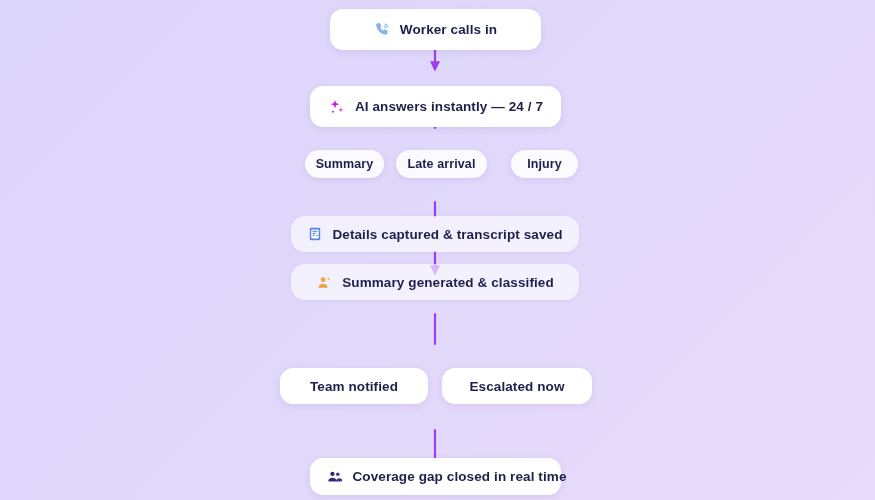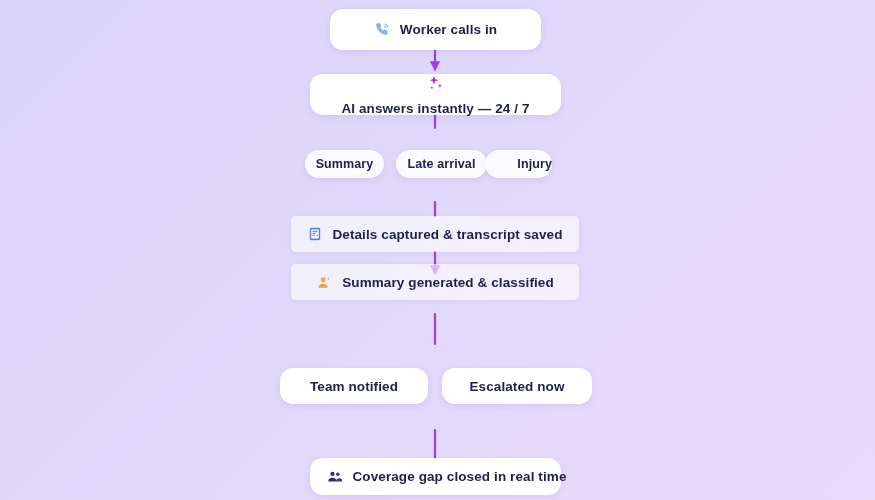--- a/index.html
+++ b/index.html
@@ -43,21 +43,21 @@
 
   
   .card {
     background: #ffffff;
     border-radius: 13px;
     box-shadow: 0 2px 7px rgba(84, 48, 140, 0.10);
   }
   
   .card-soft {
     background: rgba(255, 255, 255, 0.62);
-    border-radius: 5px;
+    border-radius: 14px;
     box-shadow: 0 1px 5px rgba(84, 48, 140, 0.06);
   }
   
   .pill {
     background: #fbfaff;
     border-radius: 999px;
     box-shadow: 0 2px 6px rgba(84, 48, 140, 0.09);
     font-size: 12.5px;
   }
 
@@ -123,38 +123,38 @@
   <div class="node card" style="left:330px; top:9px; width:211px; height:41px;">
     <span class="ico">
       <svg width="17" height="17" viewBox="0 0 24 24" aria-hidden="true">
         <path d="M5.2 3.8h3.1l1.6 3.9-2 1.3a12.4 12.4 0 0 0 5.4 5.4l1.3-2 3.9 1.6v3.1c0 .9-.8 1.6-1.7 1.5C9.7 18 5.3 13.6 3.7 5.5c-.1-.9.6-1.7 1.5-1.7z" fill="#8fb8f2" stroke="#6f9fe8" stroke-width="1.1" stroke-linejoin="round"></path>
         <path d="M15.4 4.3a5.6 5.6 0 0 1 4.1 4.1M14.7 7.4a3 3 0 0 1 2.1 2.1" fill="none" stroke="#7aaaf0" stroke-width="1.5" stroke-linecap="round"></path>
       </svg>
     </span>
     <span class="label">Worker calls in</span>
   </div>
 
-  <div class="node card" style="left:310px; top:74px; width:251px; height:41px;flex-direction:column;">
+  <div class="node card" style="left:310px; top:86px; width:251px; height:41px;">
     <span class="ico">
       <svg width="18" height="18" viewBox="0 0 24 24" aria-hidden="true">
         <path d="M9.3 2.6l1.5 4.2 4.2 1.5-4.2 1.5-1.5 4.2-1.5-4.2L3.6 8.3l4.2-1.5z" fill="#c61fe0"></path>
         <path d="M17.2 12.6l.85 2.35 2.35.85-2.35.85-.85 2.35-.85-2.35-2.35-.85 2.35-.85z" fill="#d23ae8"></path>
         <path d="M6.6 16.1l.6 1.6 1.6.6-1.6.6-.6 1.6-.6-1.6-1.6-.6 1.6-.6z" fill="#b31fd8"></path>
       </svg>
     </span>
     <span class="label">AI answers instantly — 24 / 7</span>
   </div>
 
   <div class="node pill" style="left:305px; top:150px; width:79px; height:28px;">
     <span class="label">Summary</span>
   </div>
   <div class="node pill" style="left:396px; top:150px; width:91px; height:28px;">
     <span class="label">Late arrival</span>
   </div>
-  <div class="node pill" style="left:485px; top:150px; width:67px; height:28px;justify-content:flex-end;">
+  <div class="node pill" style="left:511px; top:150px; width:67px; height:28px;">
     <span class="label">Injury</span>
   </div>
 
   <div class="node card-soft" style="left:291px; top:216px; width:288px; height:36px;">
     <span class="ico">
       <svg width="16" height="16" viewBox="0 0 24 24" aria-hidden="true">
         <rect x="4.2" y="2.8" width="15.6" height="18.4" rx="2" fill="#5b84de"></rect>
         <rect x="6.4" y="5.2" width="11.2" height="13.6" rx="1.2" fill="#ffffff"></rect>
         <rect x="8" y="7.1" width="8" height="1.7" rx="0.8" fill="#4a74d6"></rect>
         <rect x="8" y="10.2" width="5.4" height="1.5" rx="0.7" fill="#4a74d6"></rect>

